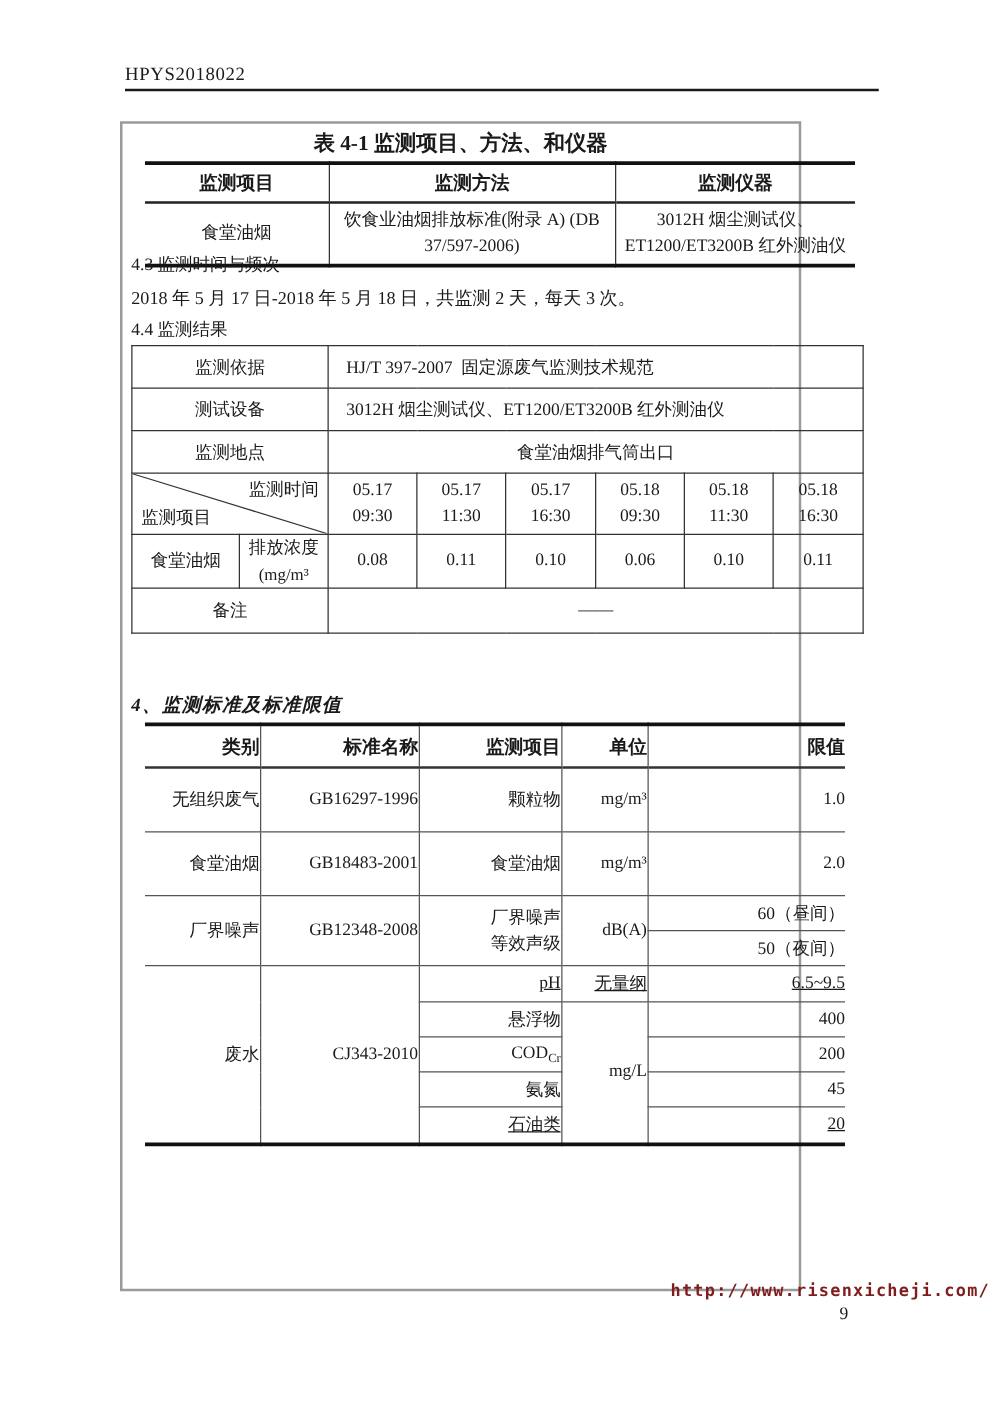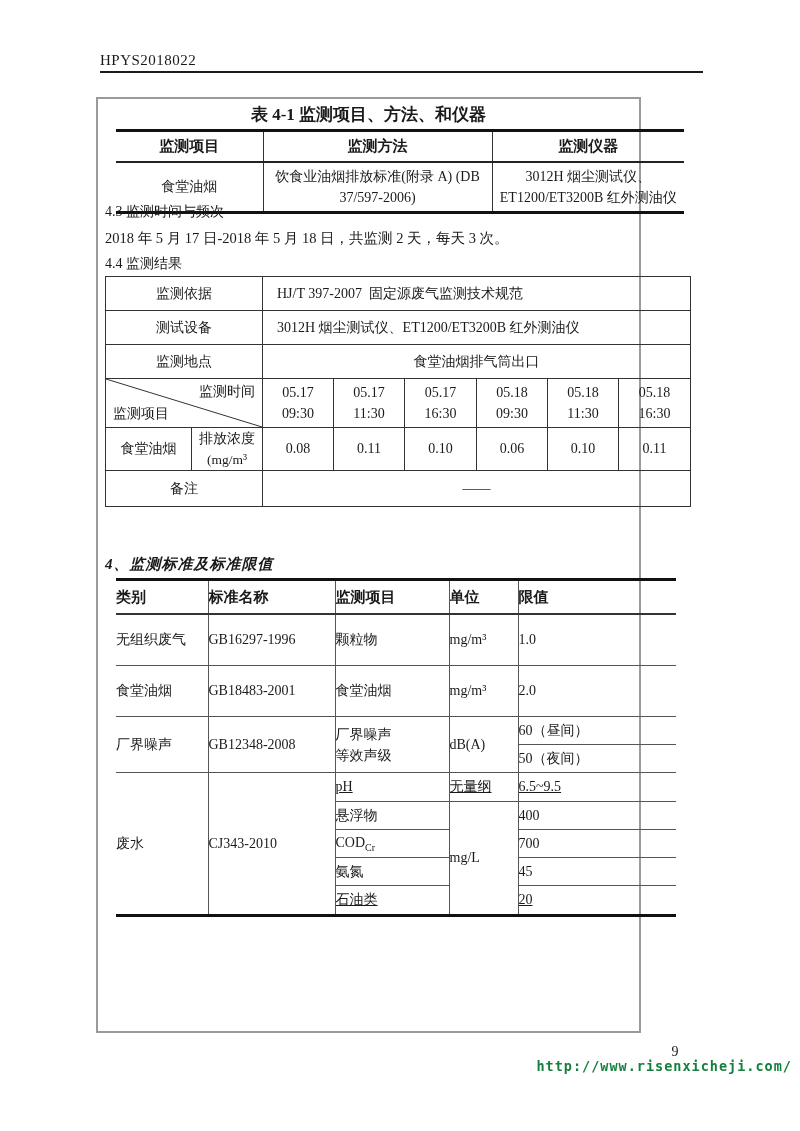--- a/index.html
+++ b/index.html
@@ -49,31 +49,31 @@
   .diag-tr { position:absolute; top:4px; right:7px; font-size:14px;margin-left:38px; }
   .diag-bl { position:absolute; bottom:4px; left:7px; font-size:14px; }
   .small-unit { font-size:13.5px; }
 
   .s4-heading { position:absolute; top:456px; left:7px; font-weight:bold; font-size:15px; letter-spacing:1px;font-style:italic; }
 
   
   .t3 { position:absolute; top:479px; left:18px; width:560px;
     border-top:3px solid #111; border-bottom:3px solid #111;
     border-left:hidden; border-right:hidden; }
-  .t3 th,.t3 td { border:1px solid #555; text-align:left; font-size:14px; }
+  .t3 th,.t3 td { border:1px solid #555; text-align:right; font-size:14px; }
   .t3 th { font-weight:bold; font-size:15px; height:32px; border-bottom:2px solid #333; }
   .t3 .h50 { height:50px; }
   .t3 .h27 { height:27px; }
   .t3 .h28 { height:28px;text-decoration:underline; }
   sub { font-size:10px; }
 
   .page-num { position:absolute; left:660px; top:1044px; width:30px; text-align:center; font-size:14px; }
-  .watermark { position:absolute; right:8px; top:1058px;
+  .watermark { position:absolute; right:8px; top:1025px;
     font-family:"DejaVu Sans Mono",monospace; font-weight:bold;
-    font-size:13.5px; letter-spacing:1px; color:#15803d; }
+    font-size:13.5px; letter-spacing:1px; color:#7f1d1d; }
 </style>
 </head>
 <body>
 
 <div class="page">
 
   <div class="doc-code">HPYS2018022</div>
   <div class="header-rule"></div>
 
   <div class="content-frame">
@@ -239,21 +239,21 @@
         <td class="h28">无量纲</td>
         <td class="h28">6.5~9.5</td>
       </tr>
       <tr>
         <td class="h27">悬浮物</td>
         <td rowspan="4">mg/L</td>
         <td class="h27">400</td>
       </tr>
       <tr>
         <td class="h27"><span>COD</span><sub>Cr</sub></td>
-        <td class="h27">700</td>
+        <td class="h27">200</td>
       </tr>
       <tr>
         <td class="h27">氨氮</td>
         <td class="h27">45</td>
       </tr>
       <tr>
         <td class="h28">石油类</td>
         <td class="h28">20</td>
       </tr>
     </tbody>

